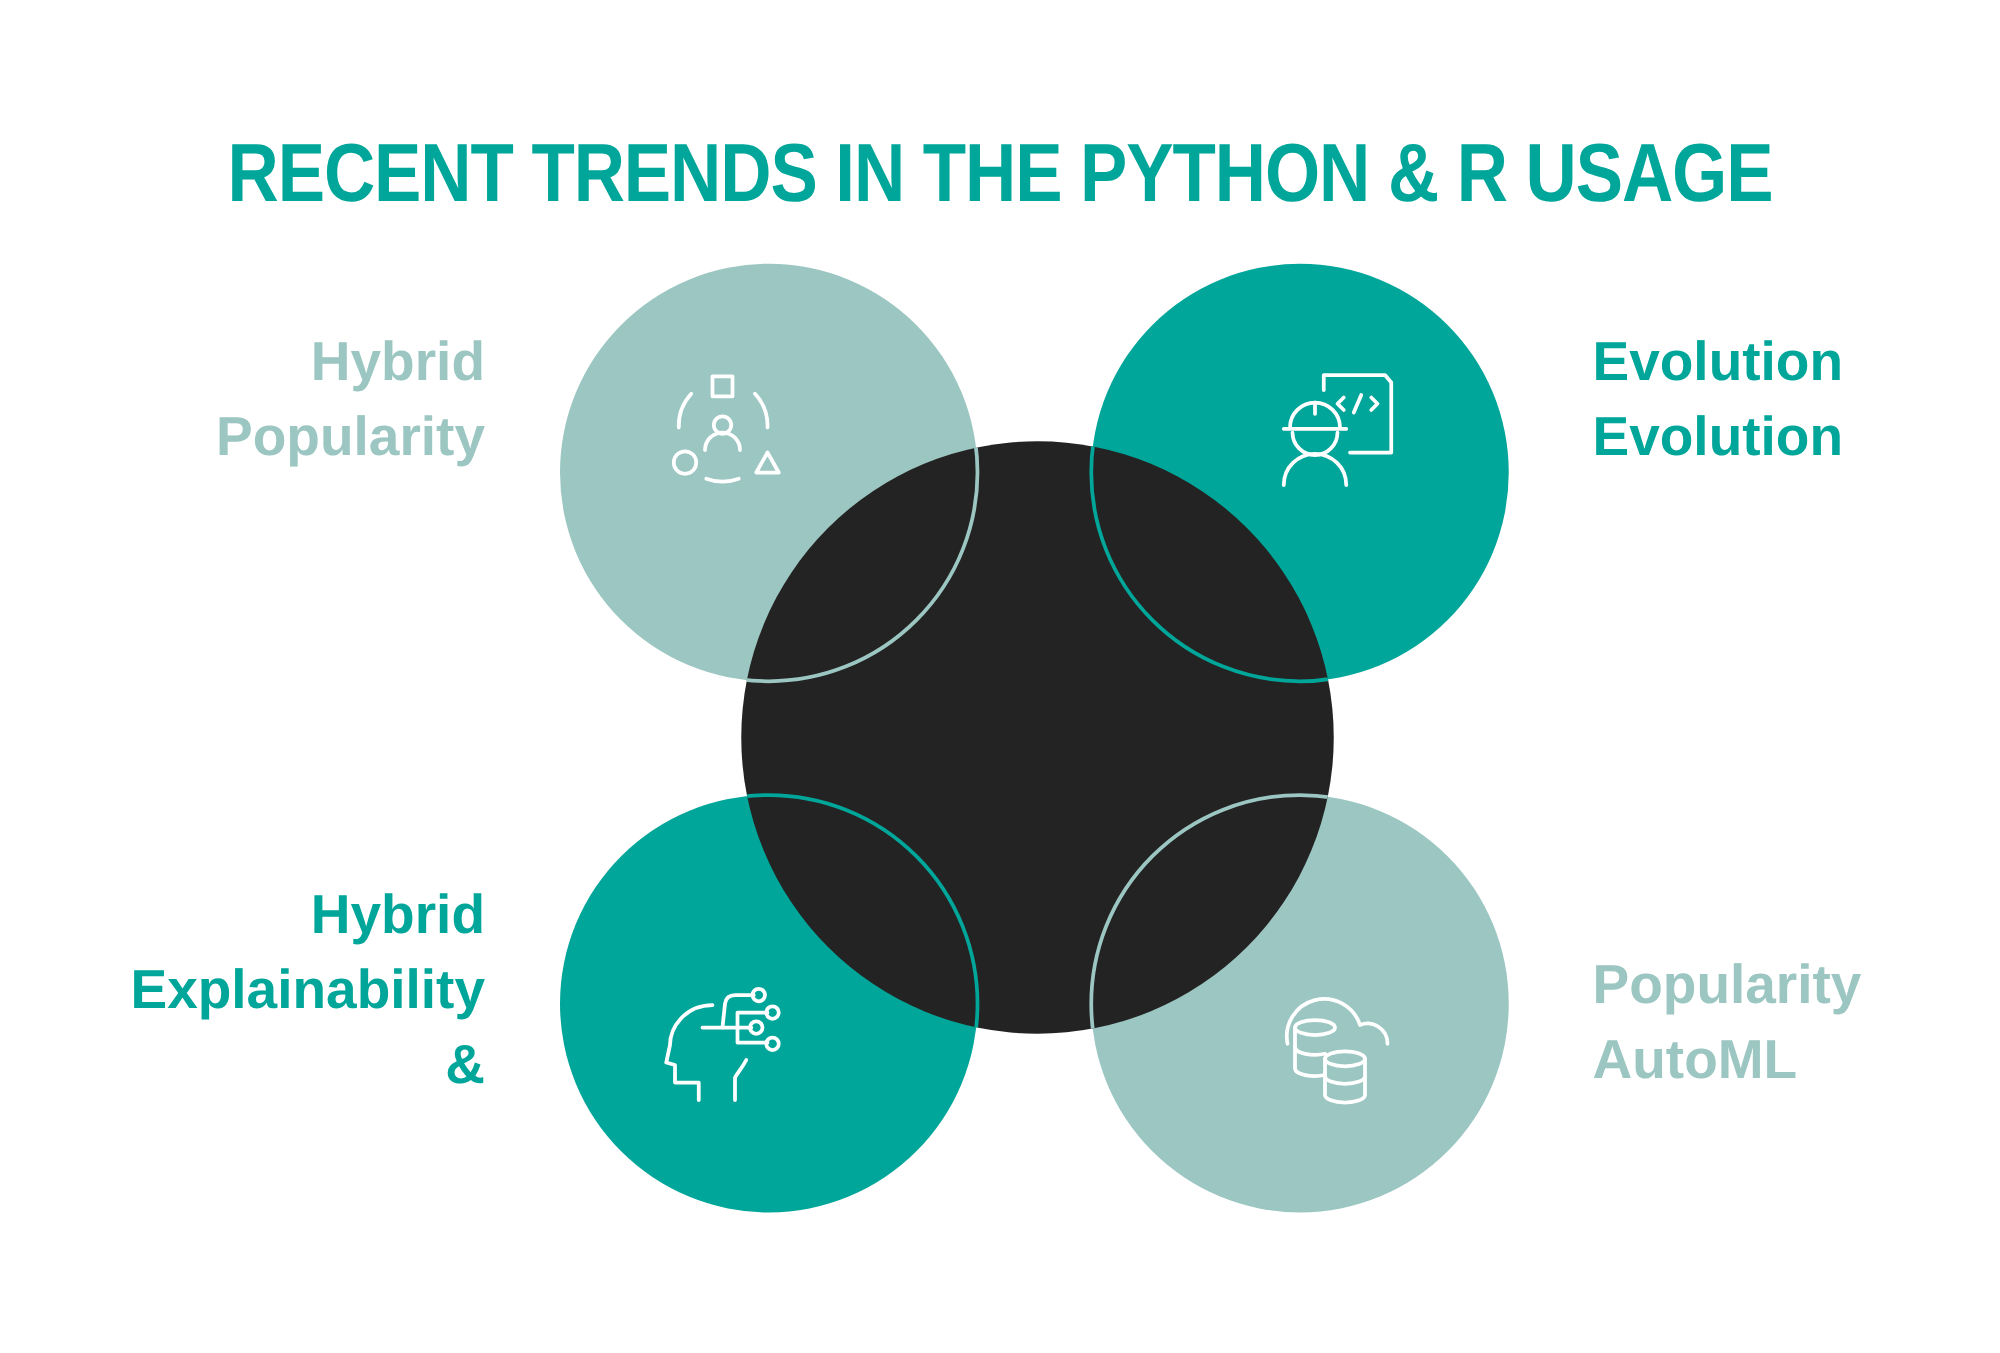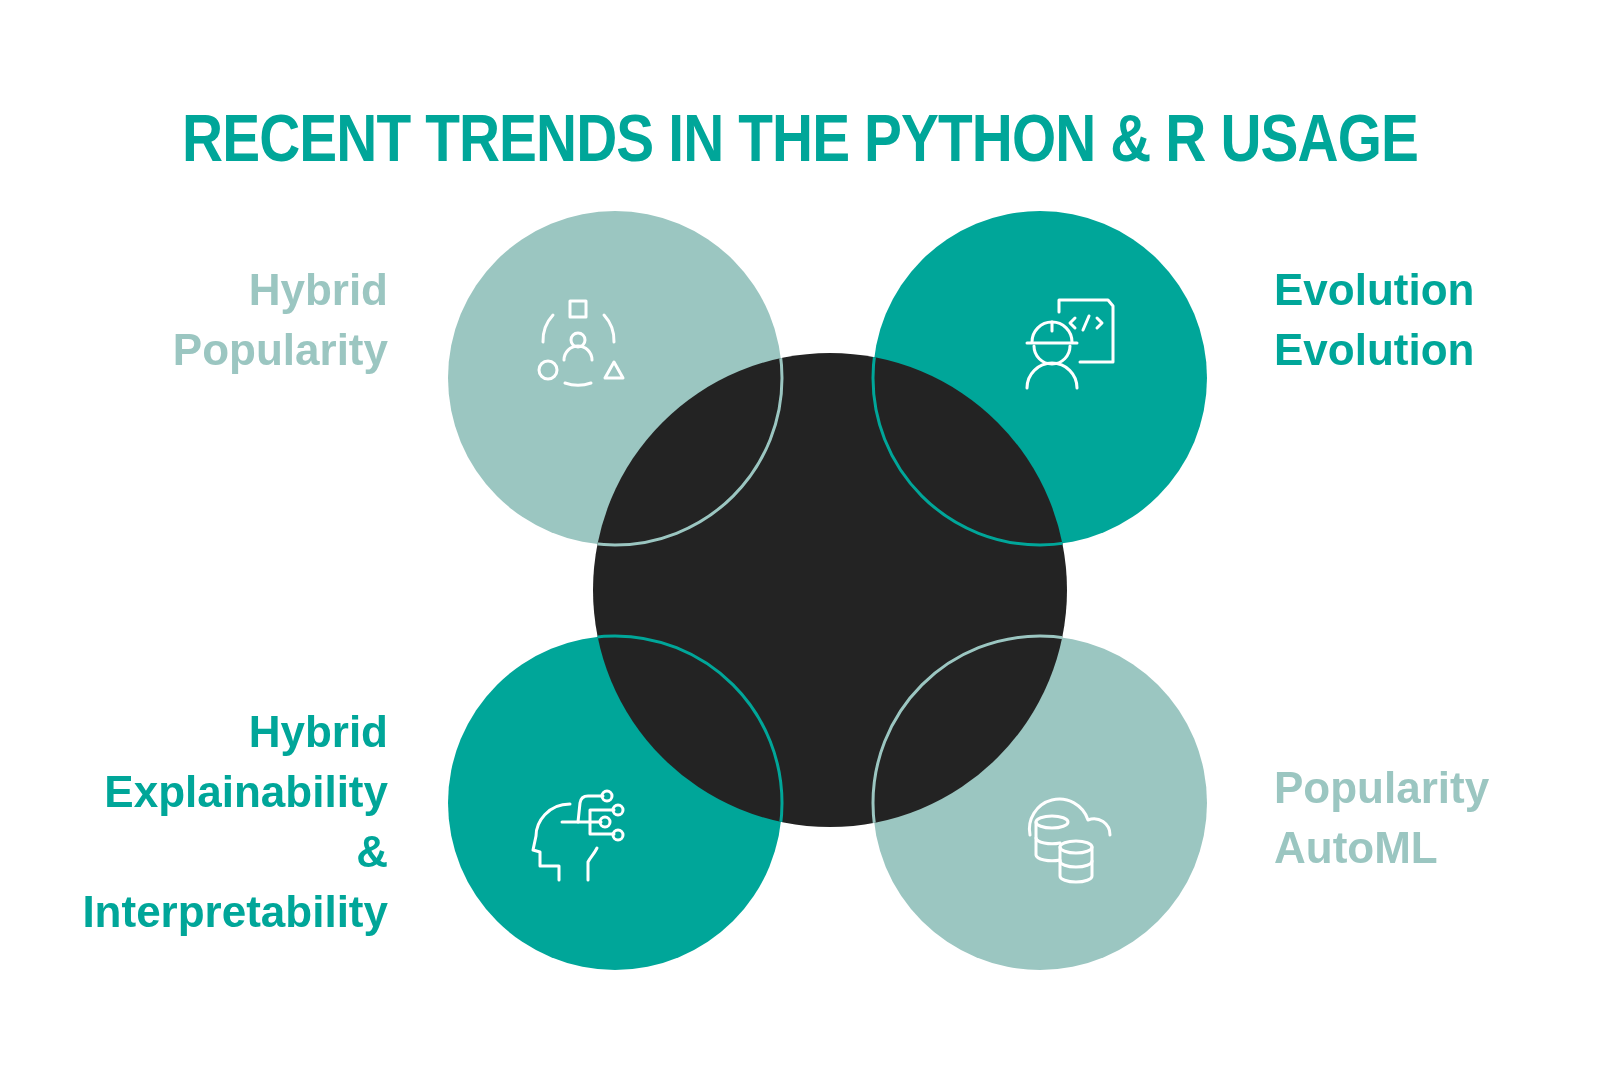--- a/index.html
+++ b/index.html
@@ -111,19 +111,18 @@
 
 <div class="label right" style="left: 1262px; top: 248px; color:#00A699;">
   <span>Evolution</span>
   <span>Evolution</span>
 </div>
 
 <div class="label left" style="right: 1200px; top: 690px; color:#00A699;">
   <span>Hybrid</span>
   <span>Explainability</span>
   <span>&amp;</span>
-  <span>Interpretability</span>
 </div>
 
 <div class="label right" style="left: 1262px; top: 746px; color:#9BC6C1;">
   <span>Popularity</span>
   <span>AutoML</span>
 </div>
 
 </body></html>

